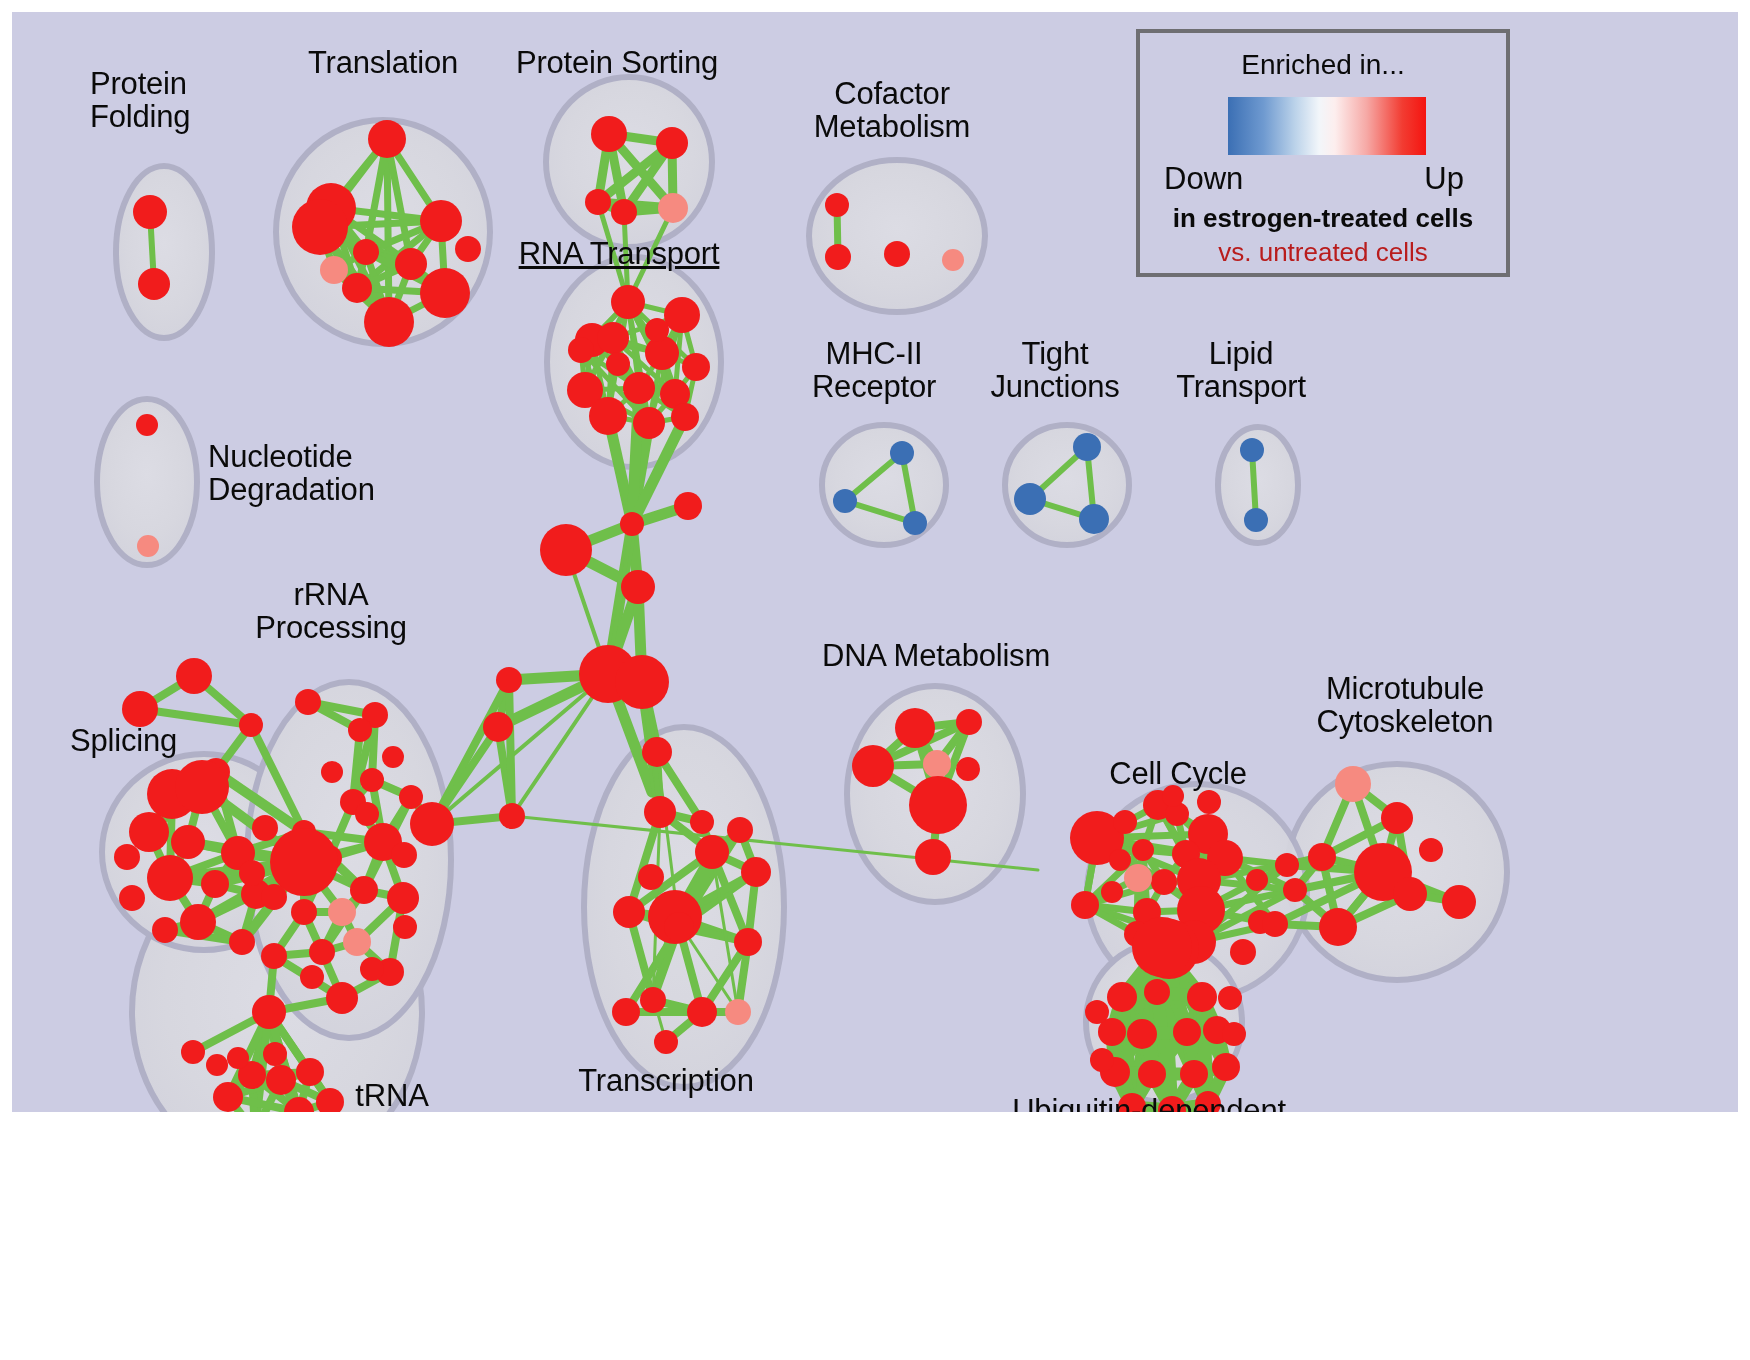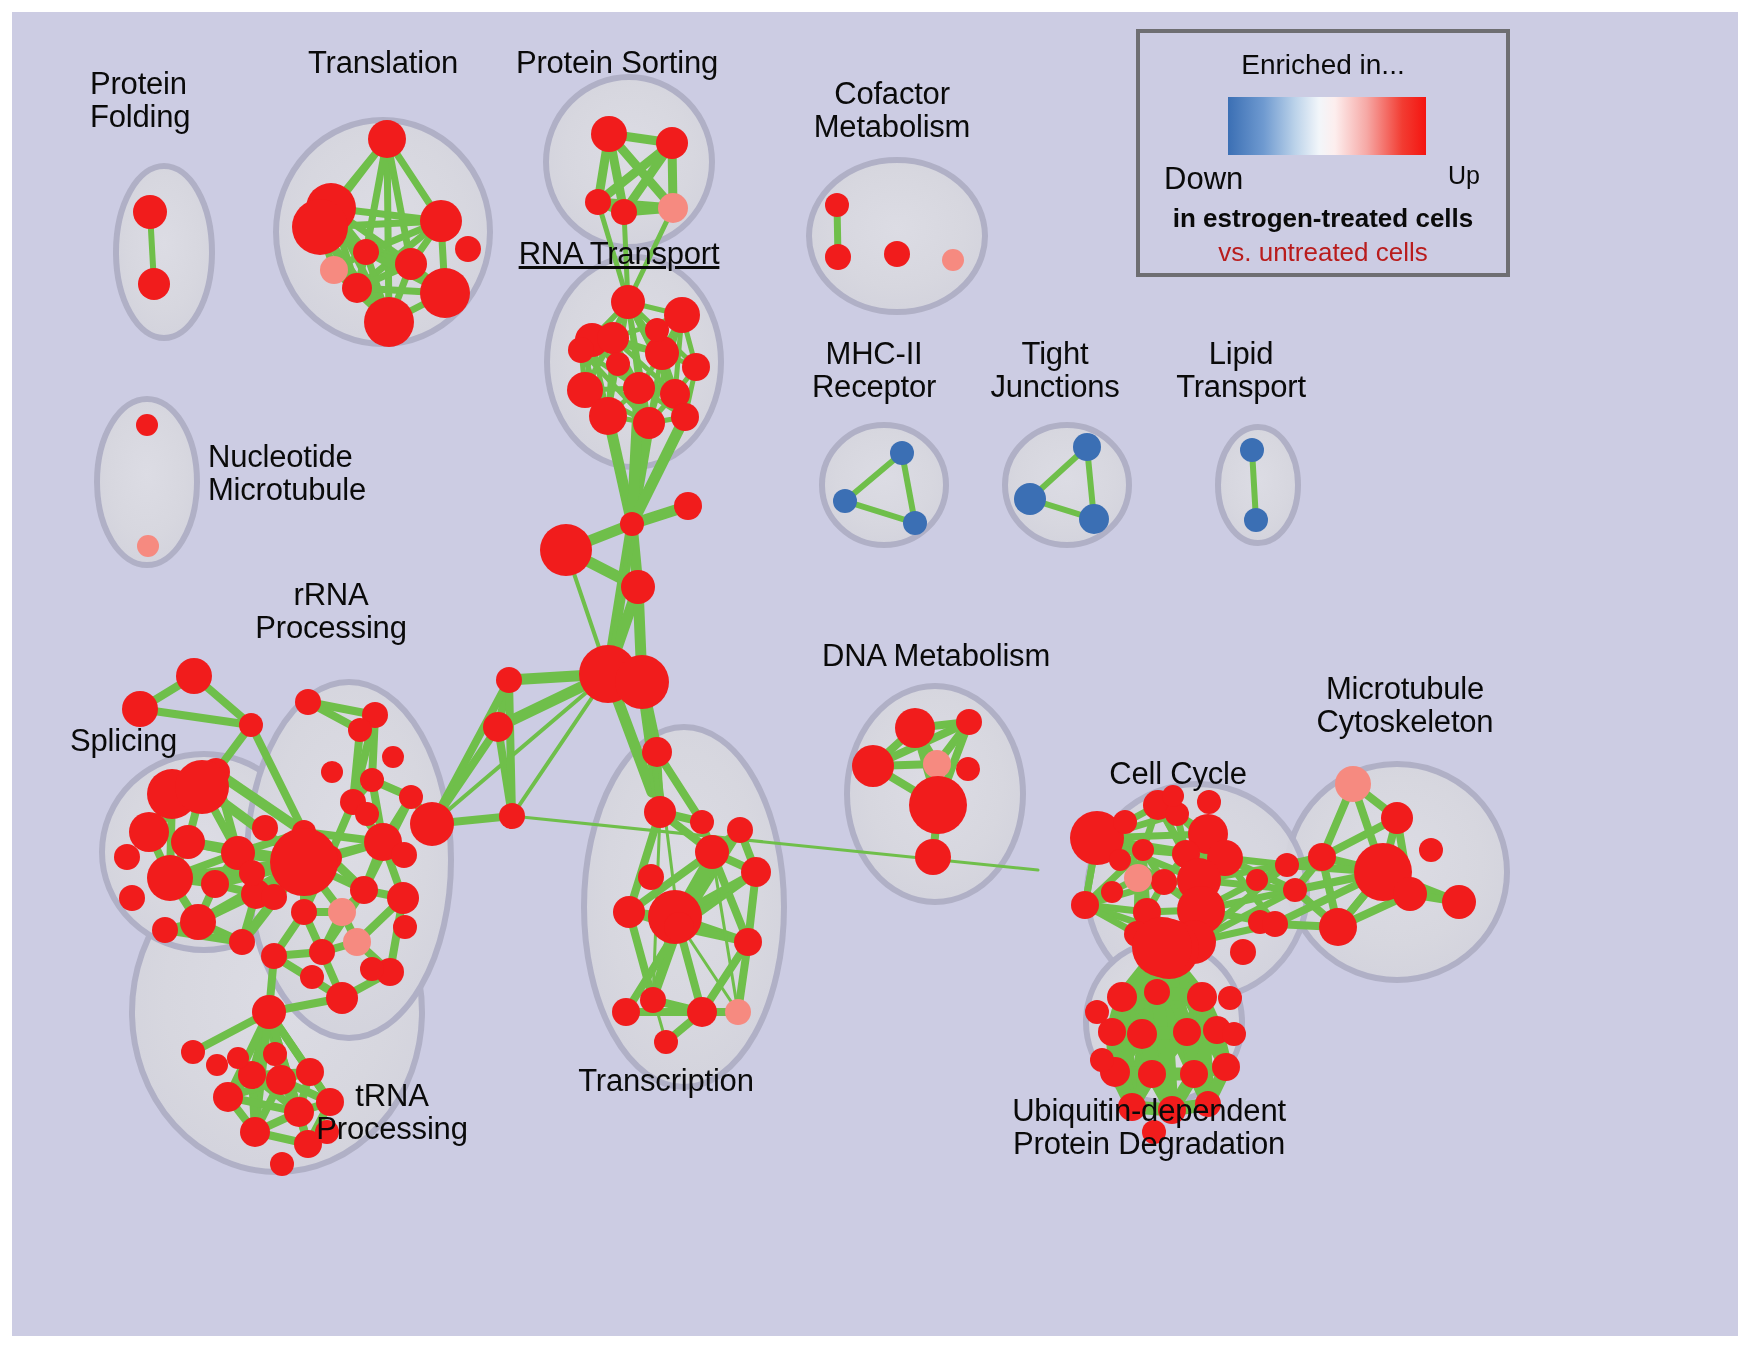--- a/index.html
+++ b/index.html
@@ -1,29 +1,29 @@
 <!DOCTYPE html>
 <html><head>
 <meta charset="utf-8">
 <title>Enrichment Map Network</title>
 <style>
   html,body{margin:0;padding:0;background:#ffffff;}
   body{font-family:"Liberation Sans",sans-serif;}
-  #root{position:relative;width:1750px;height:1336px;background:#ffffff;overflow:hidden;}
+  #root{position:relative;width:1750px;height:1112px;background:#ffffff;overflow:hidden;}
   #canvas{position:absolute;left:12px;top:12px;width:1726px;height:1334px;background:#ccccE3;overflow:hidden;}
   #net{position:absolute;left:0;top:0;width:1726px;height:1334px;}
   .lbl{position:absolute;color:#0a0a0a;font-size:31px;line-height:1.08;font-family:"Liberation Sans",sans-serif;white-space:pre;letter-spacing:-.2px;}
   .lbl.ctr{text-align:center;transform:translateX(-50%);}
   .lbl.lft{text-align:left;}
   #legend{position:absolute;left:1124px;top:17px;width:374px;height:248px;background:#ccccE3;border:4px solid #6e6e72;box-sizing:border-box;}
   #legend .lg-title{position:absolute;top:16px;left:0;width:100%;text-align:center;font-size:28px;color:#0a0a0a;}
   #lg-bar{position:absolute;left:88px;top:64px;width:198px;height:58px;
     background:linear-gradient(to right,#3b6fb4 0%,#6f9ad0 18%,#bcd3ea 34%,#f2f6fa 46%,#fdeeee 54%,#f6a9a6 70%,#f23c32 88%,#f51410 100%);}
   #legend .lg-down{position:absolute;left:24px;top:128px;font-size:31px;color:#0a0a0a;}
-  #legend .lg-up{position:absolute;right:26px;top:128px;font-size:25px;color:#0a0a0a;}
+  #legend .lg-up{position:absolute;right:42px;top:128px;font-size:31px;color:#0a0a0a;}
   #legend .lg-sub1{position:absolute;top:170px;left:0;width:100%;text-align:center;font-size:26px;color:#0a0a0a;font-weight:bold;}
   #legend .lg-sub2{position:absolute;top:204px;left:0;width:100%;text-align:center;font-size:26px;color:#b91c1c;}
 </style>
 </head>
 <body>
 
 <div id="root">
   <div id="canvas">
 
     <svg id="net" viewBox="0 0 1726 1334">
@@ -826,21 +826,21 @@
     </svg>
 
     <div class="lbl lft" style="left:78px;top:55px;">Protein
 Folding</div>
     <div class="lbl ctr" style="left:371px;top:34px;">Translation</div>
     <div class="lbl ctr" style="left:605px;top:34px;">Protein Sorting</div>
     <div class="lbl ctr" style="left:607px;top:225px;text-decoration:underline;">RNA Transport</div>
     <div class="lbl ctr" style="left:880px;top:65px;">Cofactor
 Metabolism</div>
     <div class="lbl lft" style="left:196px;top:428px;">Nucleotide
-Microtubule</div>
+Degradation</div>
     <div class="lbl ctr" style="left:862px;top:325px;">MHC-II
 Receptor</div>
     <div class="lbl ctr" style="left:1043px;top:325px;">Tight
 Junctions</div>
     <div class="lbl ctr" style="left:1229px;top:325px;">Lipid
 Transport</div>
     <div class="lbl ctr" style="left:319px;top:566px;">rRNA
 Processing</div>
     <div class="lbl lft" style="left:58px;top:712px;">Splicing</div>
     <div class="lbl ctr" style="left:380px;top:1067px;">tRNA

